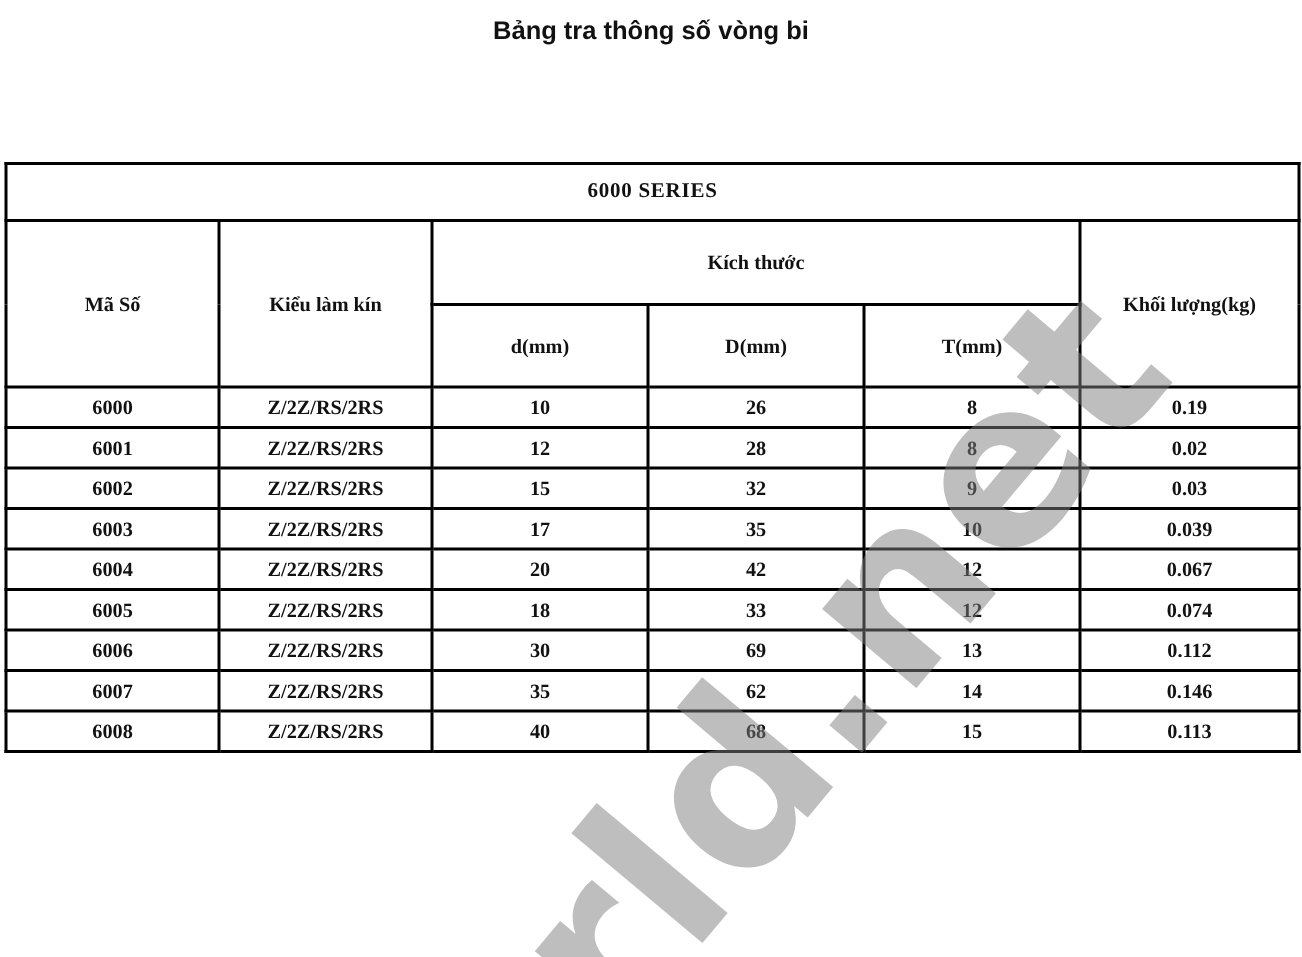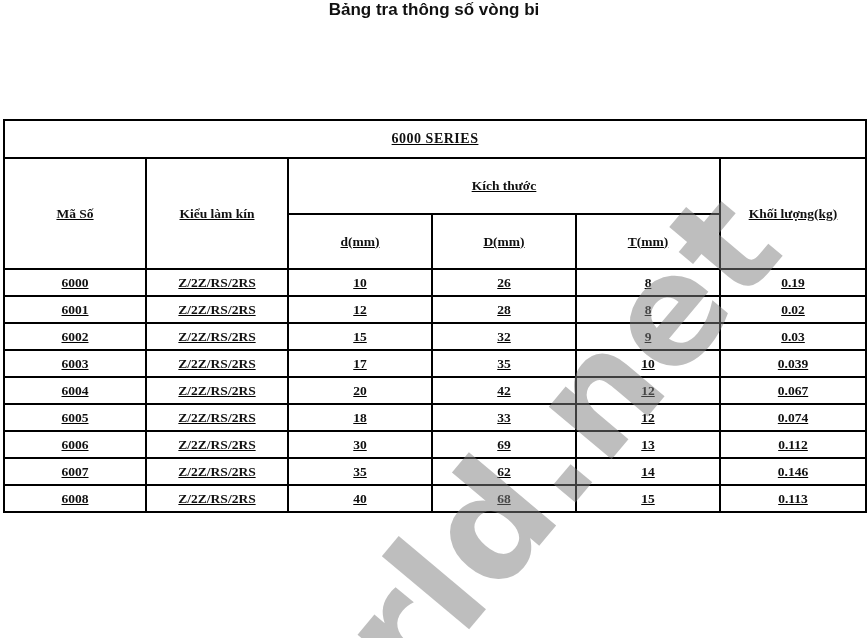--- a/index.html
+++ b/index.html
@@ -9,30 +9,30 @@
     overflow: hidden;
     position: relative;
     font-family: "Liberation Serif", serif;
   }
   .page-title {
     font-family: "Liberation Sans", sans-serif;
     font-size: 17px;
     font-weight: bold;
     color: #111;
     text-align: center;
+    padding-top: 11px;
   }
   table.bearing-table {
     position: absolute;
-    top: 119px;
+    top: 108px;
     left: 3px;
     width: 862px;
     border-collapse: collapse;
     table-layout: fixed;
     background: transparent;
-    text-decoration: underline;
   }
   .bearing-table th, .bearing-table td {
     border: 2px solid #000;
     text-align: center;
     vertical-align: middle;
     font-weight: bold;
     color: #111;
     font-size: 13.5px;
   }
   .series-row th { height: 38px; font-size: 14px; letter-spacing: 0.5px; }

